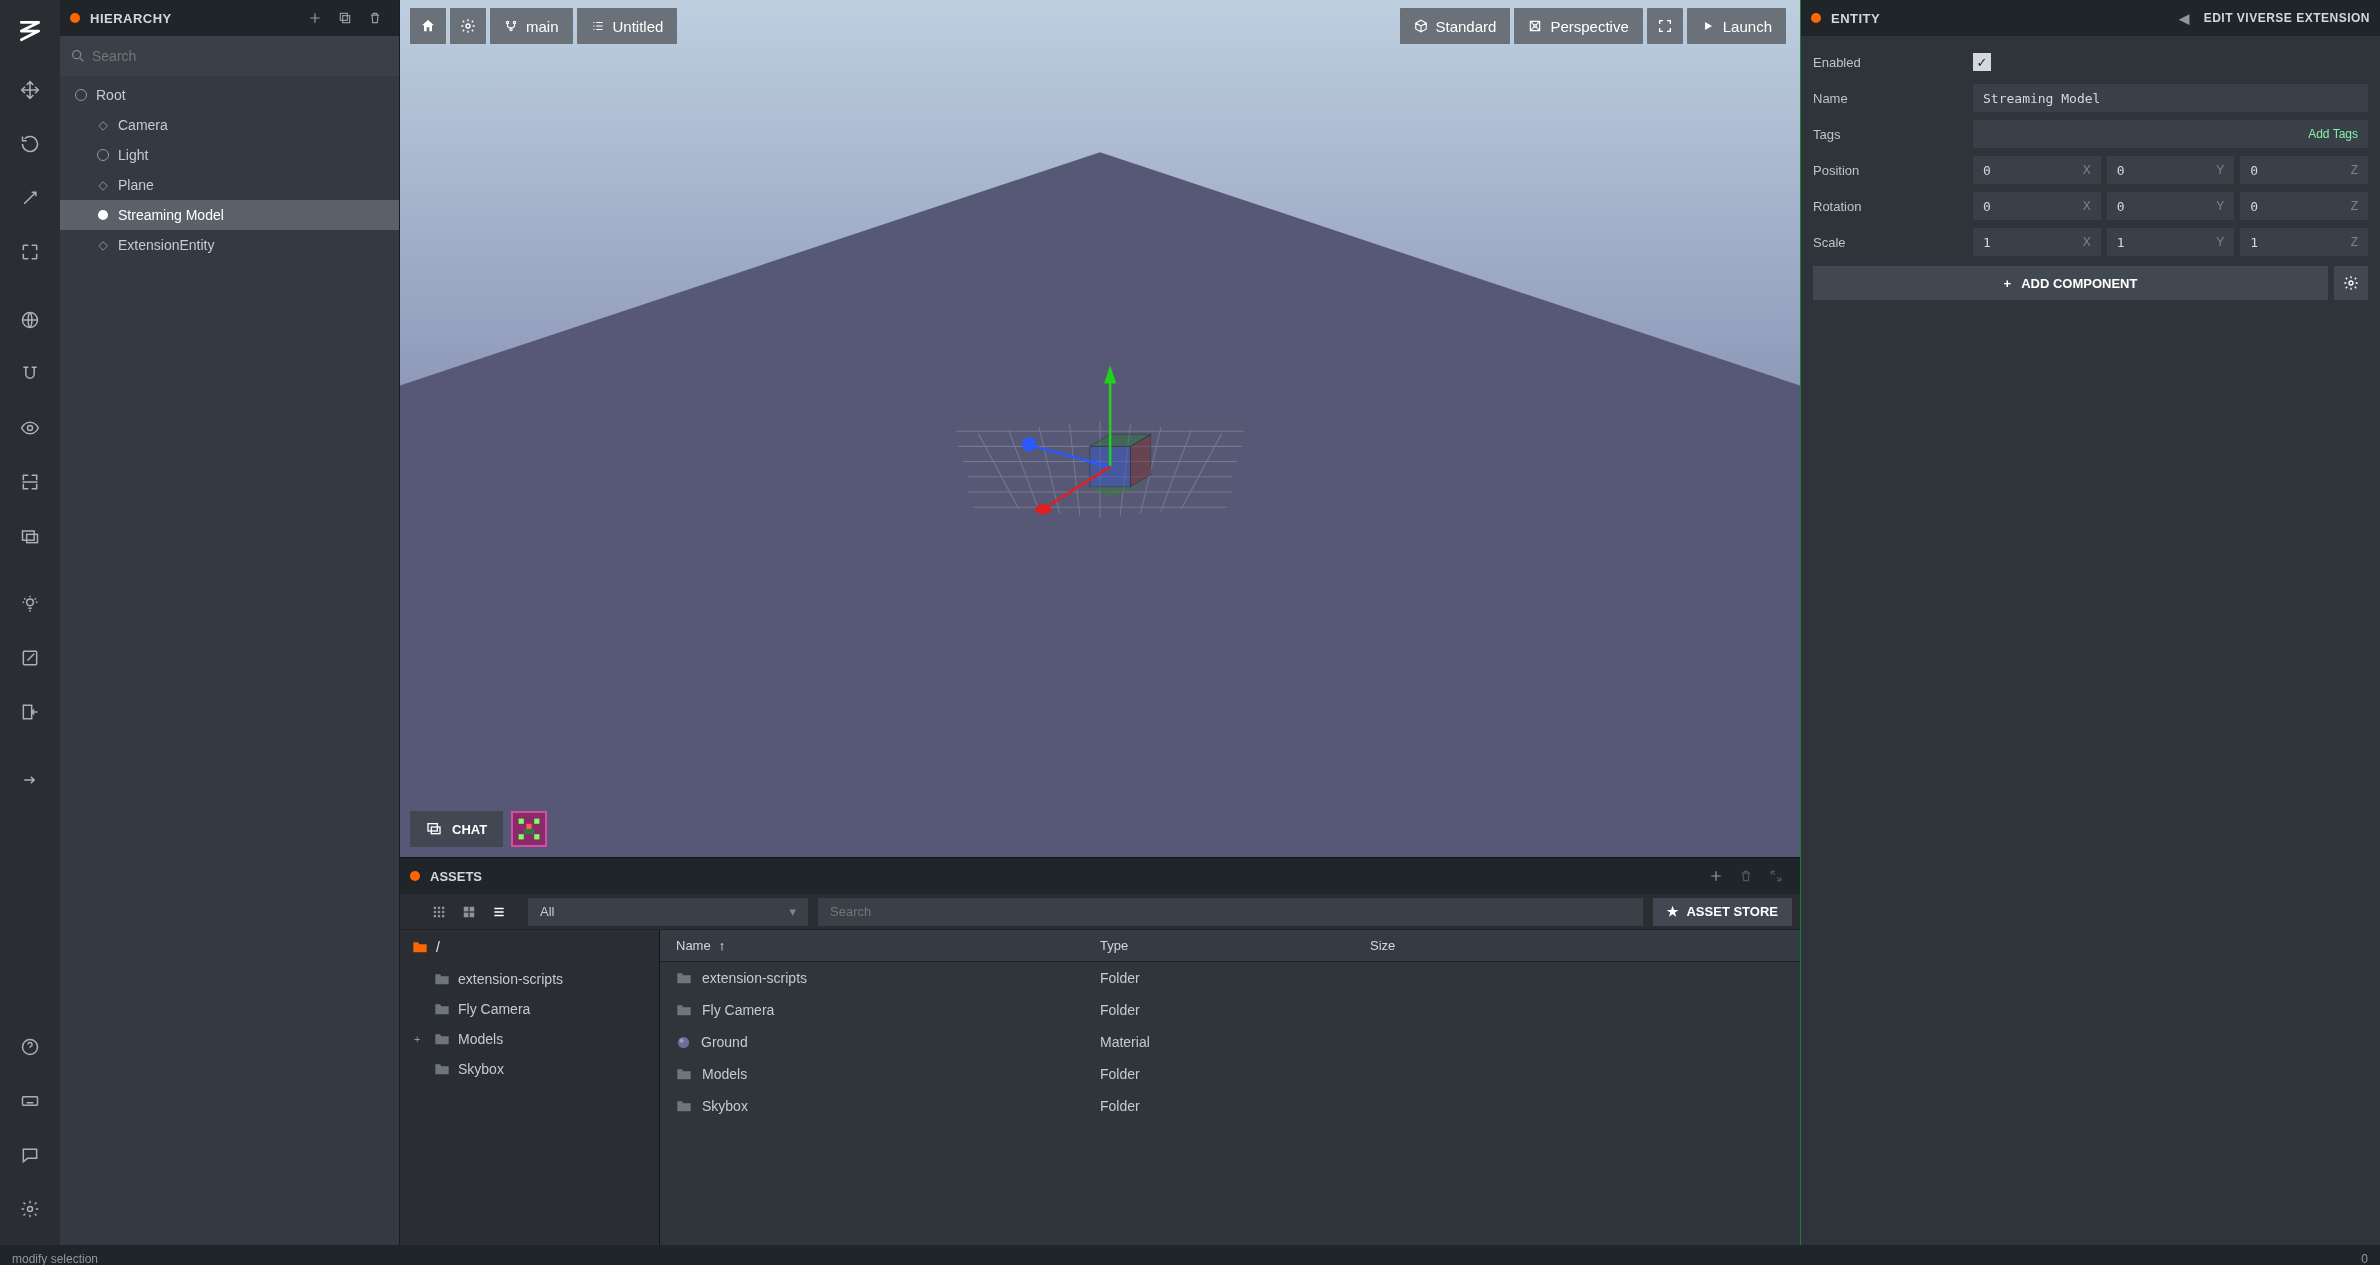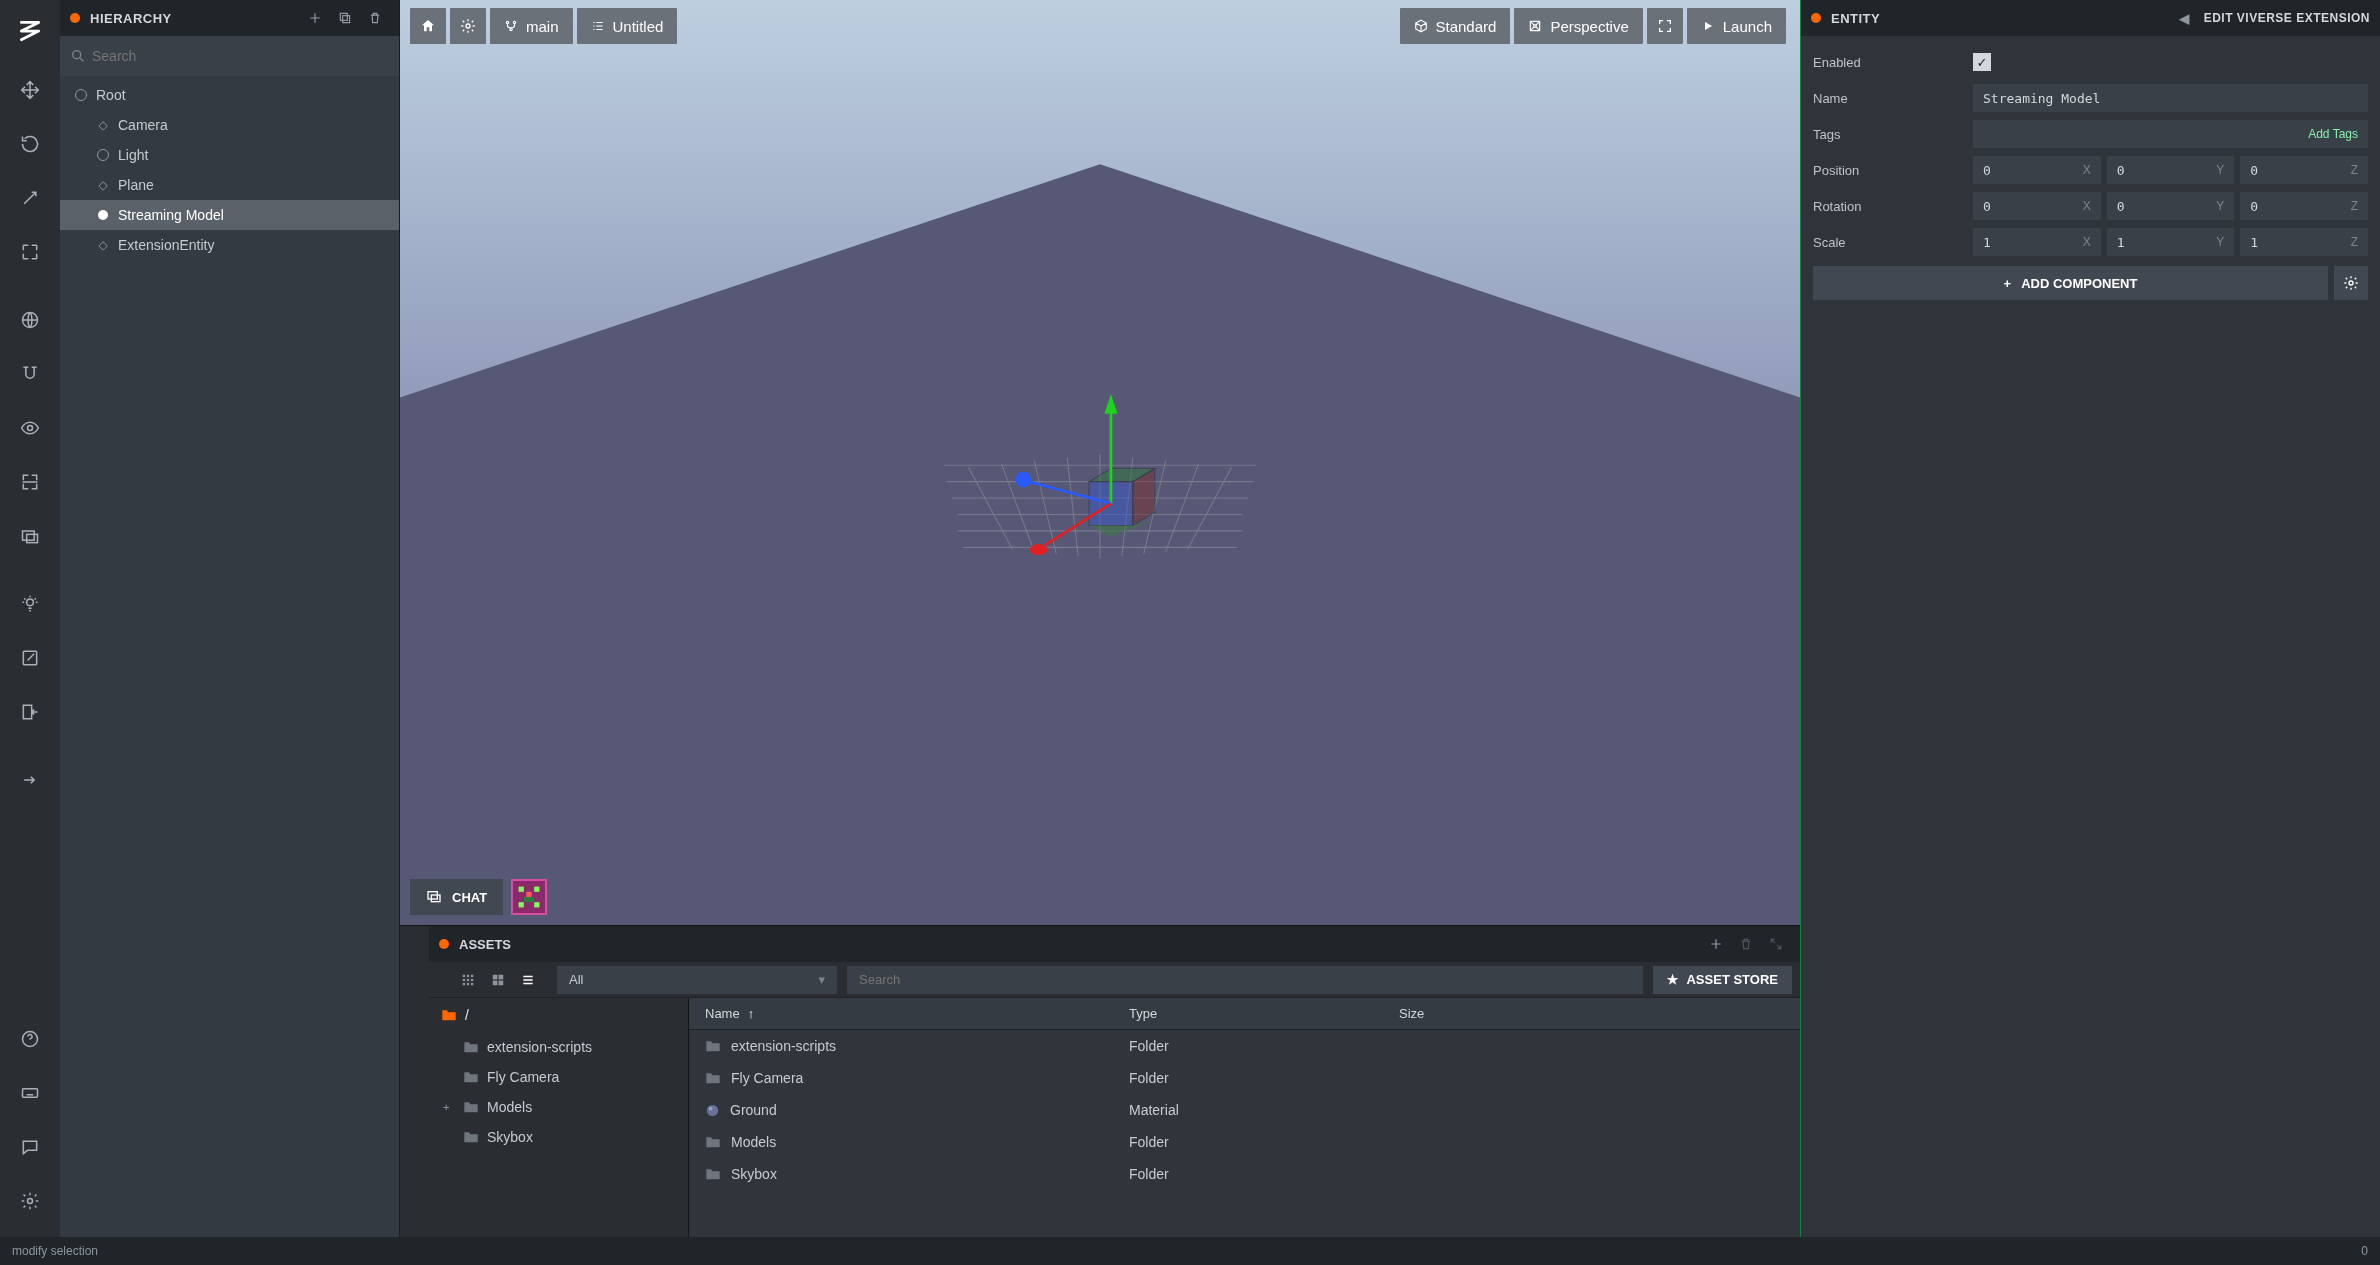--- a/index.html
+++ b/index.html
@@ -146,24 +146,23 @@
 .chat-btn .cicon { margin-right: 10px; }
 .avatar {
   width: 36px; height: 36px;
   border: 2px solid #d64ea3;
   background: #8a2a6a;
   display: flex; align-items: center; justify-content: center;
 }
 
 .assets {
   display: flex; flex-direction: column;
-  height: 312px;
+  height: 388px;
   border-top: 1px solid #111315;
   background: #2a2e33;
-  padding-left: 29px;
 }
 .assets-hdr {
   background: #20252a;
   height: 36px;
   display: flex; align-items: center;
   padding: 0 10px;
   font-size: 13px; font-weight: 600;
   color: #d4d8dc;
 }
 .assets-body {

